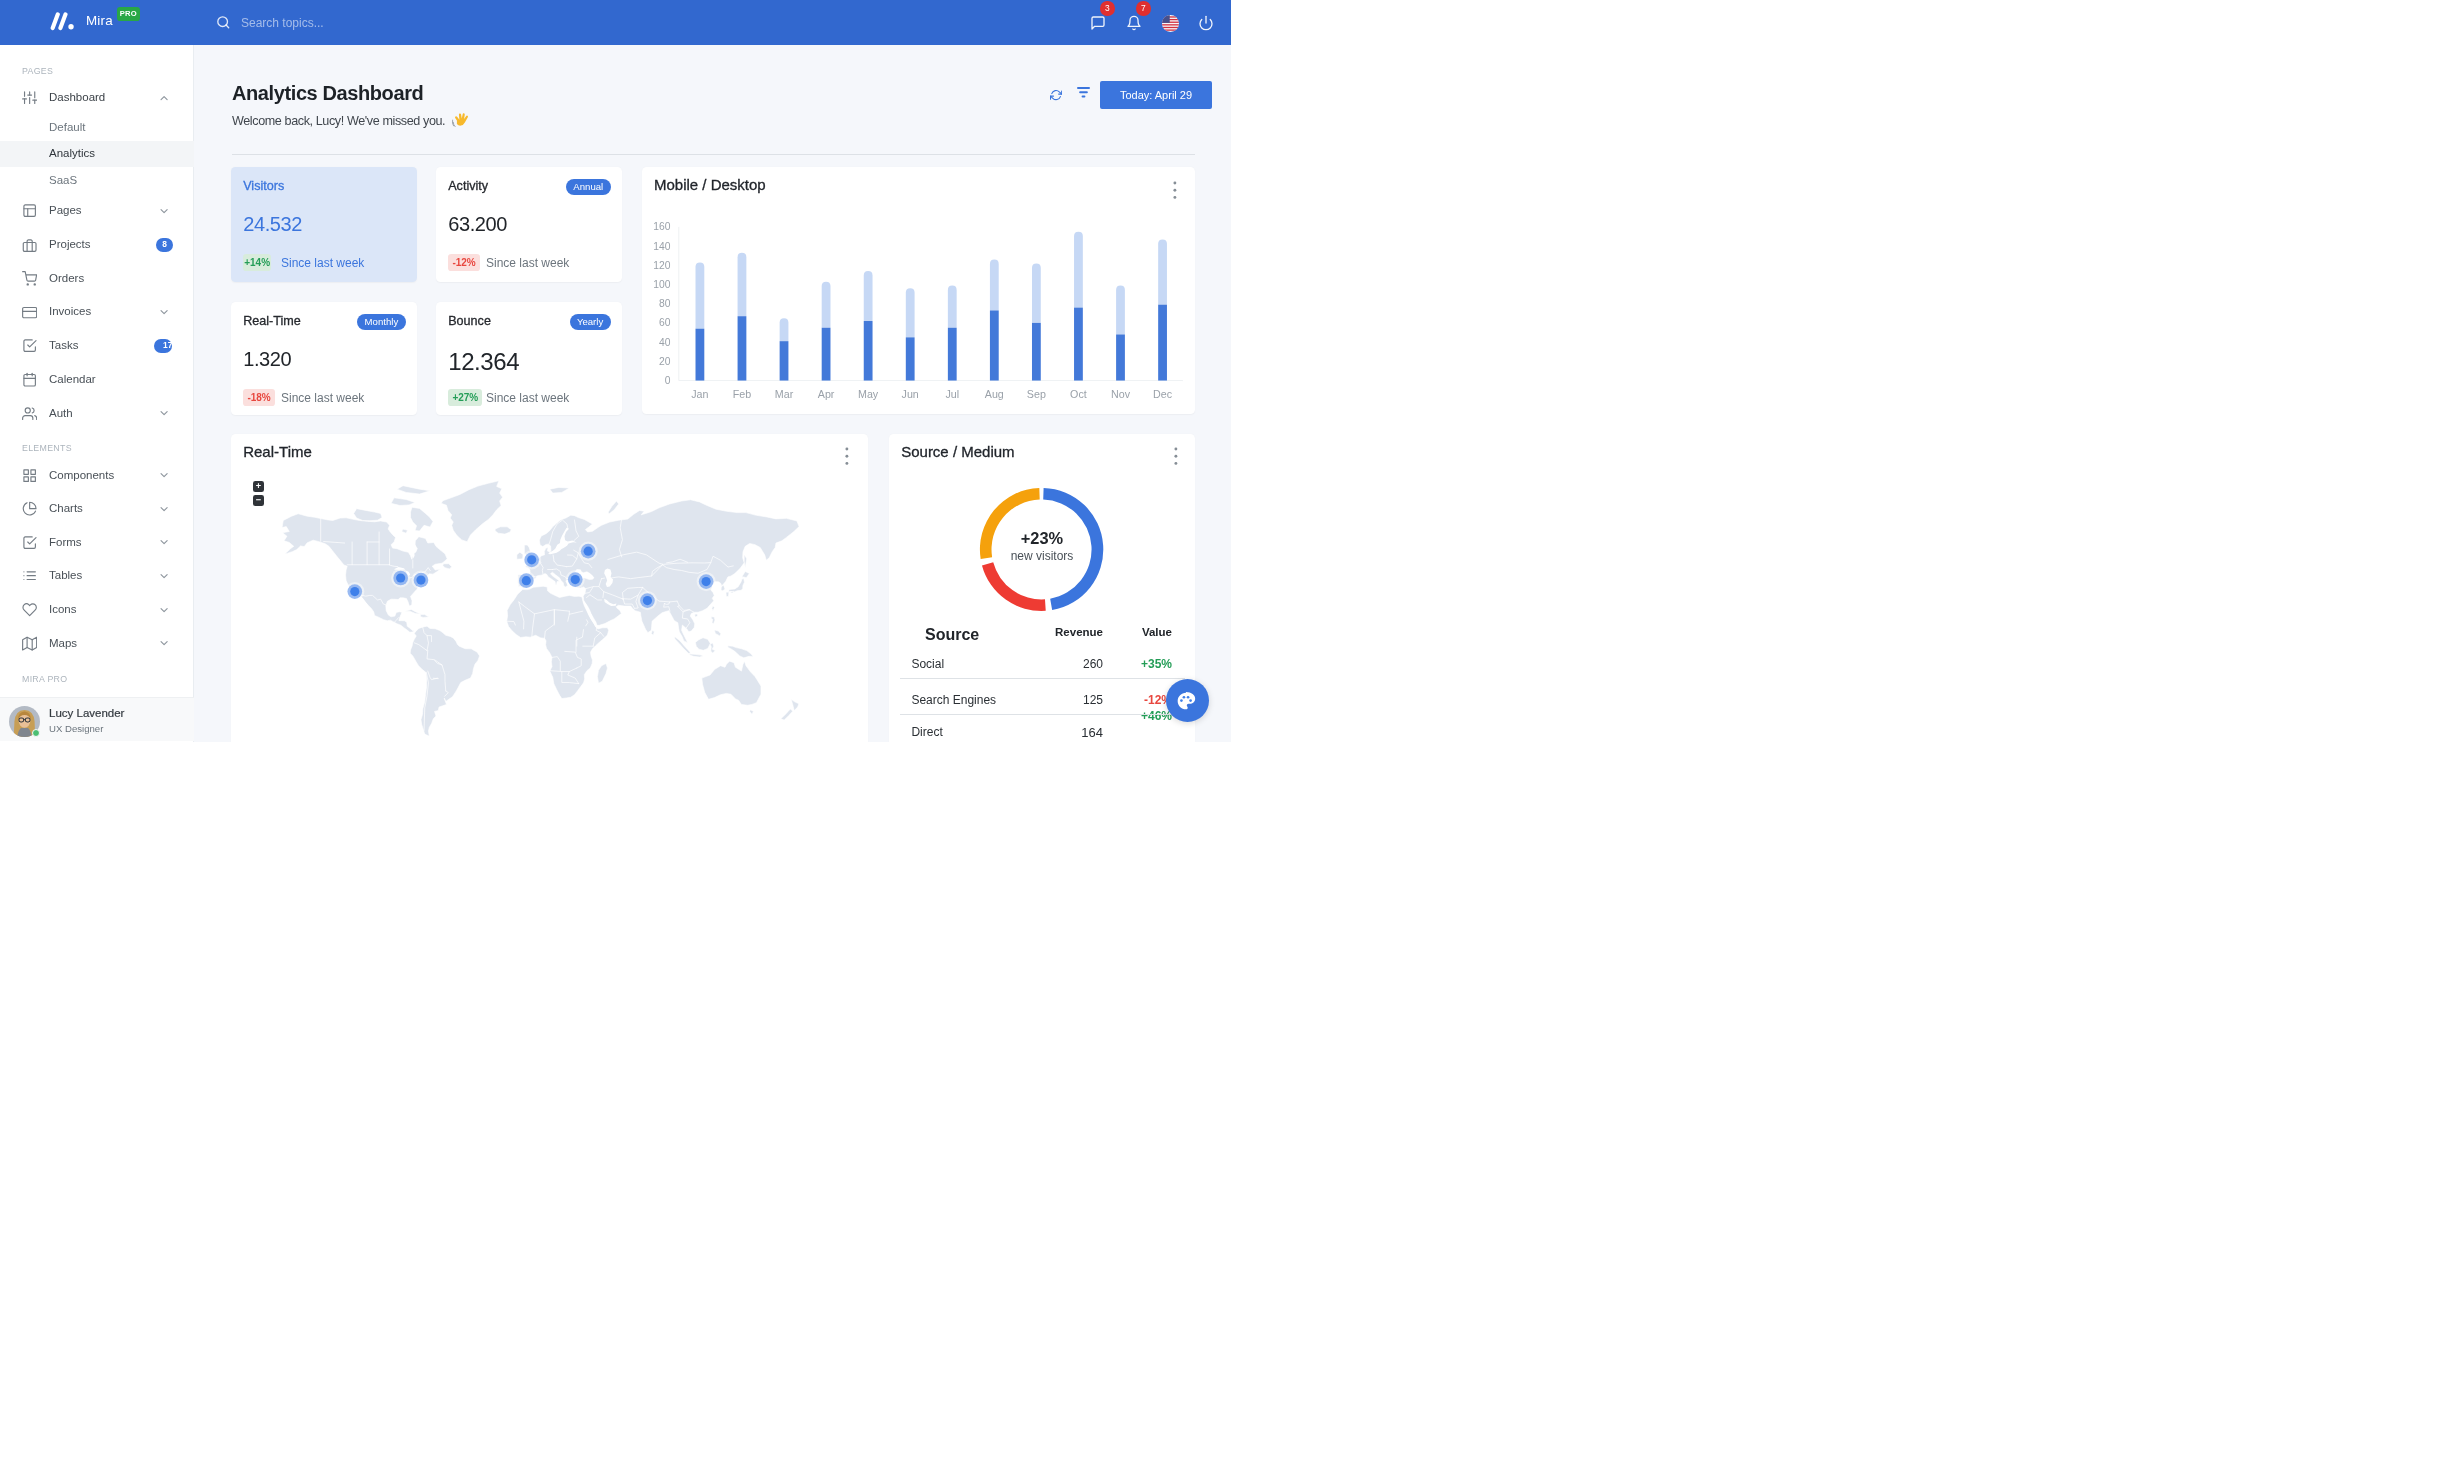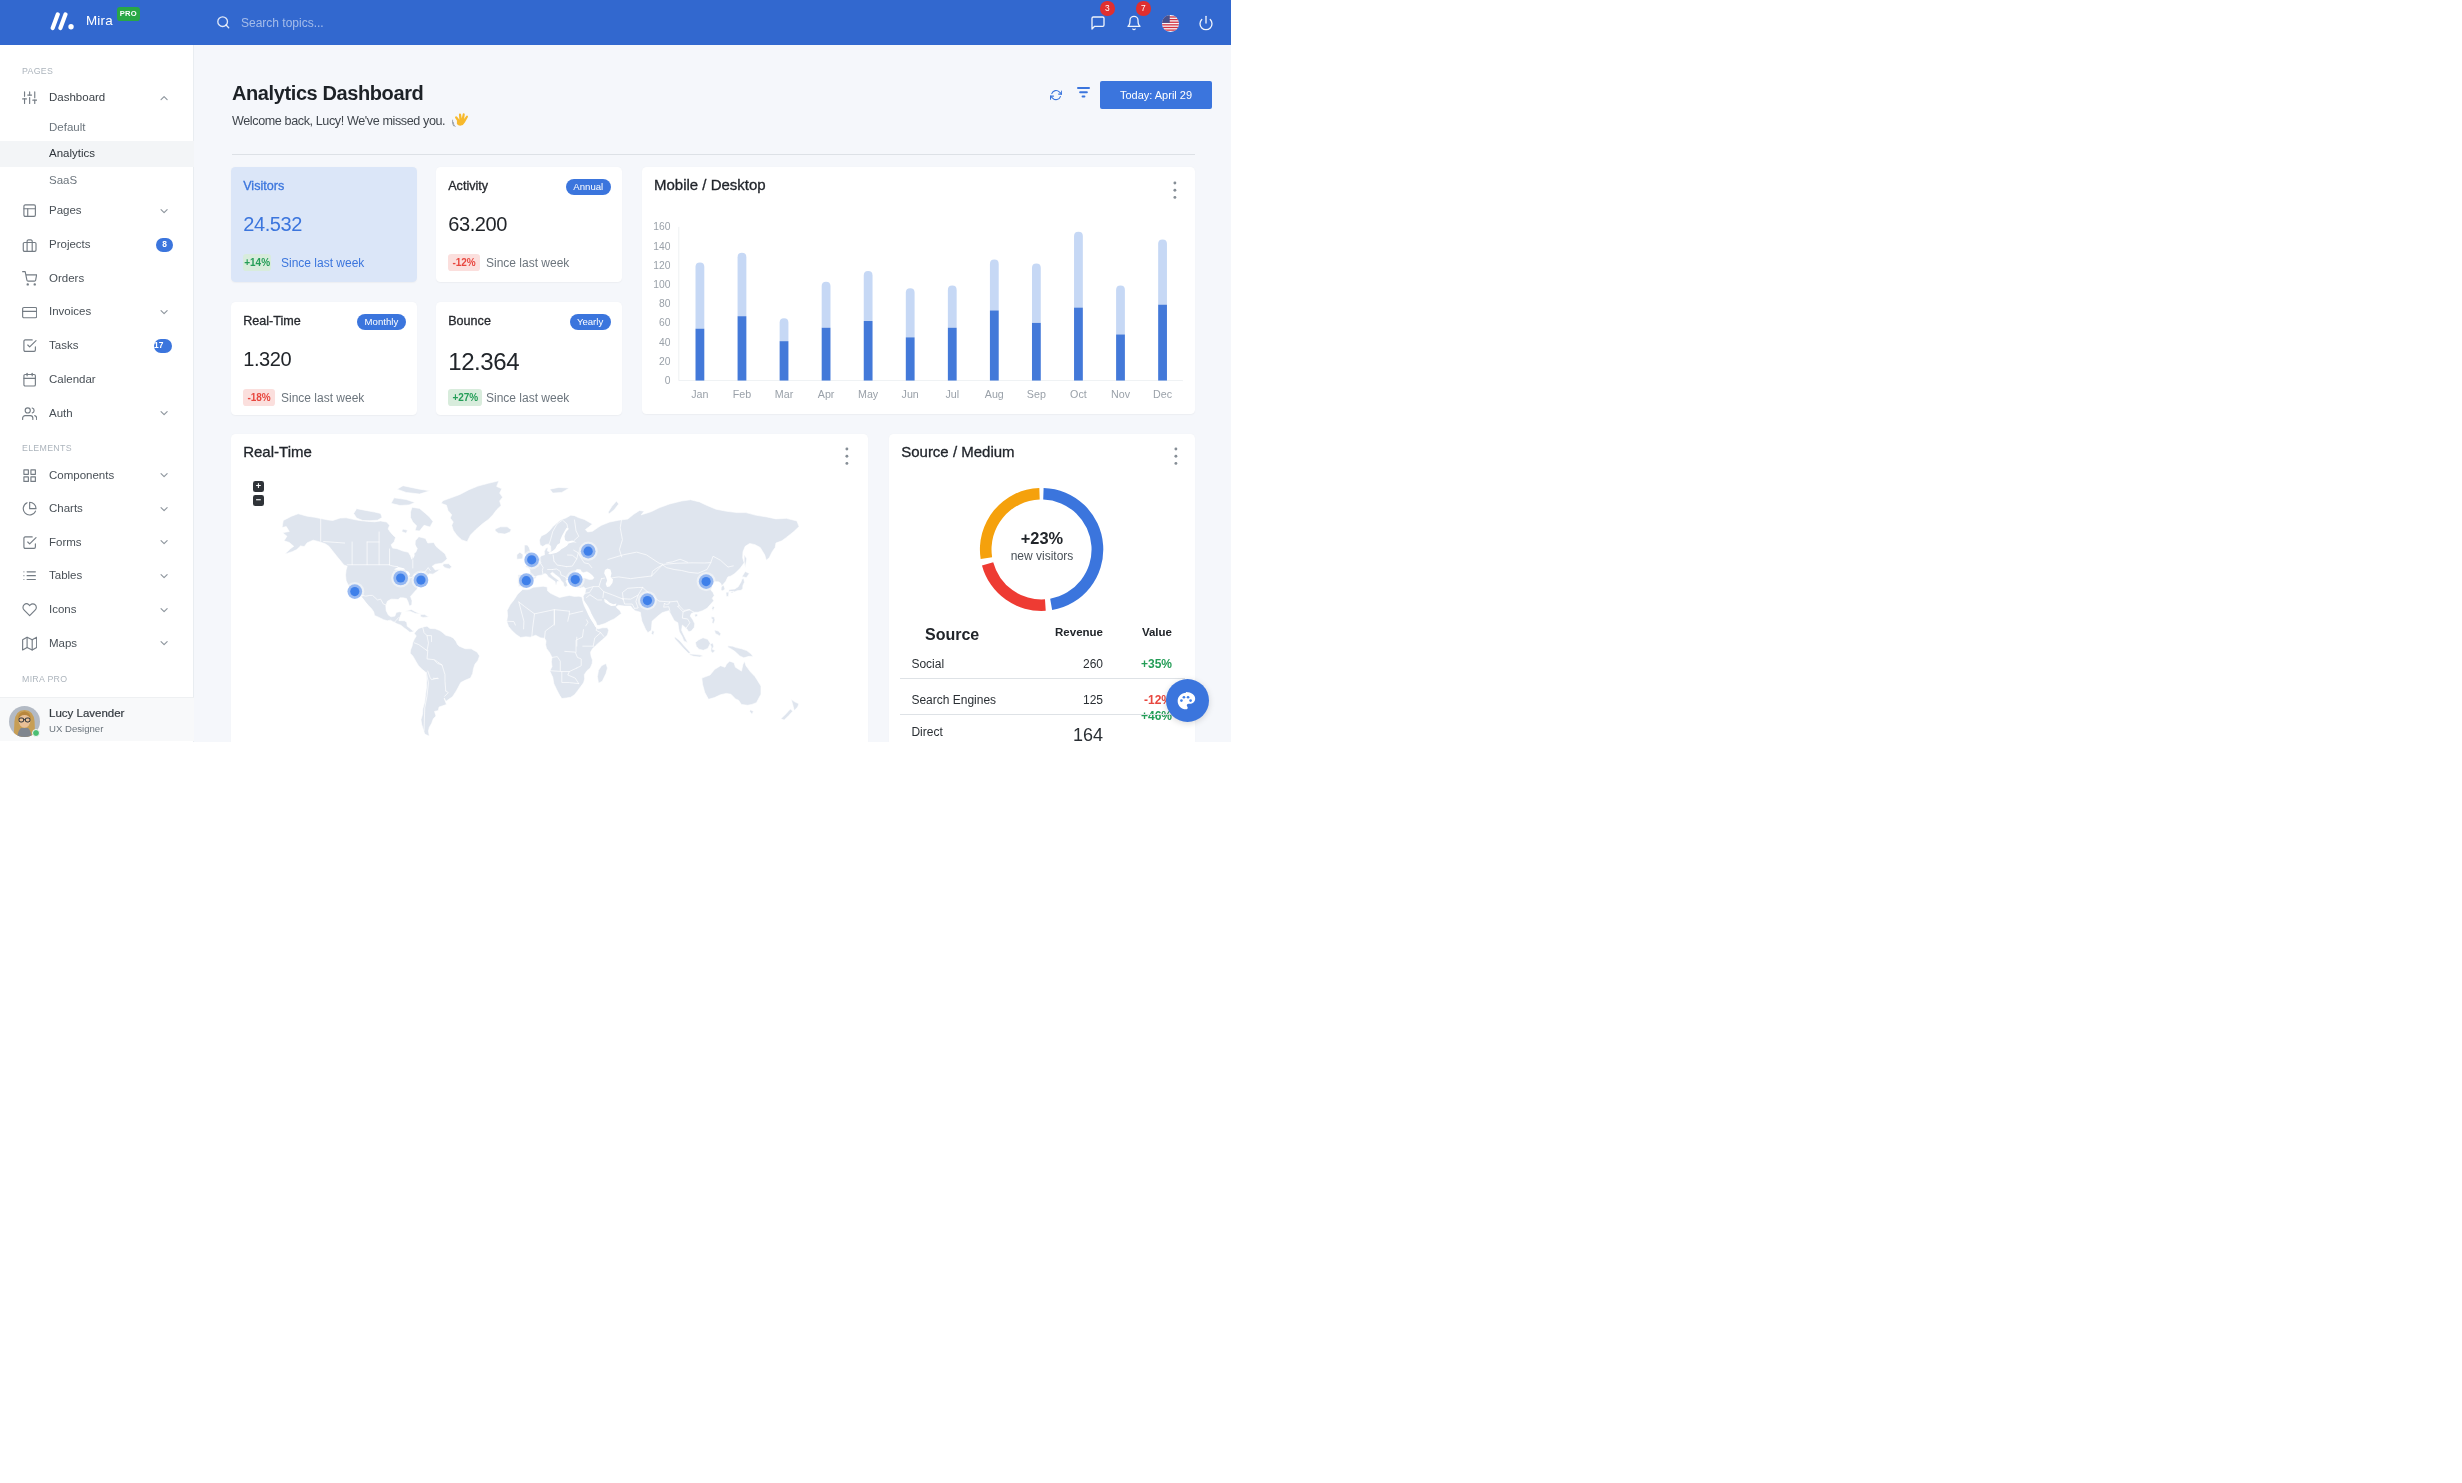--- a/index.html
+++ b/index.html
@@ -272,21 +272,21 @@
       <div style="position:absolute;left:36px;top:192px;font-size:16px;font-weight:700;color:#21252a">Source</div>
       <div style="position:absolute;left:115px;top:192px;width:99px;text-align:right;font-size:11.5px;font-weight:700;color:#21252a">Revenue</div>
       <div style="position:absolute;left:214px;top:192px;width:69px;text-align:right;font-size:11.5px;font-weight:700;color:#21252a">Value</div>
       <div style="position:absolute;left:22.4px;top:223px;font-size:12px;color:#2a2f34">Social</div>
       <div style="position:absolute;left:115px;top:223px;width:99px;text-align:right;font-size:12px;color:#2a2f34">260</div>
       <div style="position:absolute;left:214px;top:223px;width:69px;text-align:right;font-size:12px;font-weight:600;color:#249d57">+35%</div>
       <div style="position:absolute;left:22.4px;top:259px;font-size:12px;color:#2a2f34">Search Engines</div>
       <div style="position:absolute;left:115px;top:259px;width:99px;text-align:right;font-size:12px;color:#2a2f34">125</div>
       <div style="position:absolute;left:214px;top:259px;width:69px;text-align:right;font-size:12px;font-weight:600;color:#e8473f">-12%</div>
       <div style="position:absolute;left:22.4px;top:291px;font-size:12px;color:#2a2f34">Direct</div>
-      <div style="position:absolute;left:115px;top:291px;width:99px;text-align:right;font-size:18px;color:#2a2f34">164</div>
+      <div style="position:absolute;left:115px;top:291px;width:99px;text-align:right;font-size:13px;color:#2a2f34">164</div>
       <div style="position:absolute;left:214px;top:275px;width:69px;text-align:right;font-size:12px;font-weight:600;color:#249d57">+46%</div>
       <div style="position:absolute;left:10.7px;top:244px;width:285px;border-top:0.8px solid #dee2e6"></div>
       <div style="position:absolute;left:10.7px;top:280px;width:285px;border-top:0.8px solid #dee2e6"></div>
     </div>
     <div style="position:absolute;left:232px;top:82px;font-size:20px;font-weight:700;color:#1d2227;letter-spacing:-0.4px">Analytics Dashboard</div>
     <div style="position:absolute;left:232px;top:111px;font-size:12.6px;color:#40464d;letter-spacing:-0.4px">Welcome back, Lucy! We've missed you.<svg width="19" height="19" viewBox="0 0 24 24" style="vertical-align:-5px;margin-left:5.4px">
         <g transform="rotate(8 12 12)">
 <path d="M7.5 12.5 L5.2 10.2 Q4 9 5 7.9 Q6 7 7.1 8 L10.5 11.4 L9 5 Q8.7 3.5 10 3.2 Q11.3 3 11.7 4.4 L13.2 9.4 L13.6 3.8 Q13.7 2.3 15 2.4 Q16.3 2.5 16.3 4 L16.2 9.6 L18.2 5.6 Q18.9 4.3 20 4.9 Q21.1 5.5 20.6 6.8 L17.8 13.8 Q16.5 17.5 13.4 18.3 Q10.2 19.1 8.1 16.9 Z" fill="#f7b92c"></path>
 <path d="M3.2 15.5 Q3.8 18.8 6.3 20.6 M2 12.9 Q1.6 16.9 4.2 19.9" stroke="#9aa1a8" stroke-width="1.1" fill="none" stroke-linecap="round"></path>
 </g>
@@ -397,21 +397,21 @@
         </svg></div>
       <div style="position:absolute;left:49px;top:260px;font-size:11.5px;color:#495057">Invoices</div>
       <div style="position:absolute;left:158px;top:261px"><svg width="12.2" height="12.2" viewBox="0 0 24 24" fill="none" stroke="#8d959d" stroke-width="2.2" stroke-linecap="round" stroke-linejoin="round" style="">
           <polyline points="6 9 12 15 18 9"></polyline>
         </svg></div>
       <div style="position:absolute;left:22px;top:293px"><svg width="15.3" height="15.3" viewBox="0 0 24 24" fill="none" stroke="#747c84" stroke-width="1.8" stroke-linecap="round" stroke-linejoin="round" style="">
           <polyline points="9 11 12 14 22 4"></polyline>
           <path d="M21 14v5a2 2 0 0 1-2 2H5a2 2 0 0 1-2-2V5a2 2 0 0 1 2-2h11"></path>
         </svg></div>
       <div style="position:absolute;left:49px;top:294px;font-size:11.5px;color:#495057">Tasks</div>
-      <div style="position:absolute;left:154px;top:294px;width:18.4px;height:13.8px;background:#3b75dd;border-radius:6.9px;color:#fff;font-size:8.4px;font-weight:600;text-align:left;line-height:13.8px">17</div>
+      <div style="position:absolute;left:154px;top:294px;width:18.4px;height:13.8px;background:#3b75dd;border-radius:6.9px;color:#fff;font-size:8.4px;font-weight:600;text-align:right;line-height:13.8px">17</div>
       <div style="position:absolute;left:22px;top:327px"><svg width="15.3" height="15.3" viewBox="0 0 24 24" fill="none" stroke="#747c84" stroke-width="1.8" stroke-linecap="round" stroke-linejoin="round" style="">
           <rect x="3" y="4" width="18" height="18" rx="2" ry="2"></rect>
           <line x1="16" y1="2" x2="16" y2="6"></line>
           <line x1="8" y1="2" x2="8" y2="6"></line>
           <line x1="3" y1="10" x2="21" y2="10"></line>
         </svg></div>
       <div style="position:absolute;left:49px;top:328px;font-size:11.5px;color:#495057">Calendar</div>
       <div style="position:absolute;left:22px;top:361px"><svg width="15.3" height="15.3" viewBox="0 0 24 24" fill="none" stroke="#747c84" stroke-width="1.8" stroke-linecap="round" stroke-linejoin="round" style="">
           <path d="M17 21v-2a4 4 0 0 0-4-4H5a4 4 0 0 0-4 4v2"></path>
           <circle cx="9" cy="7" r="4"></circle>

